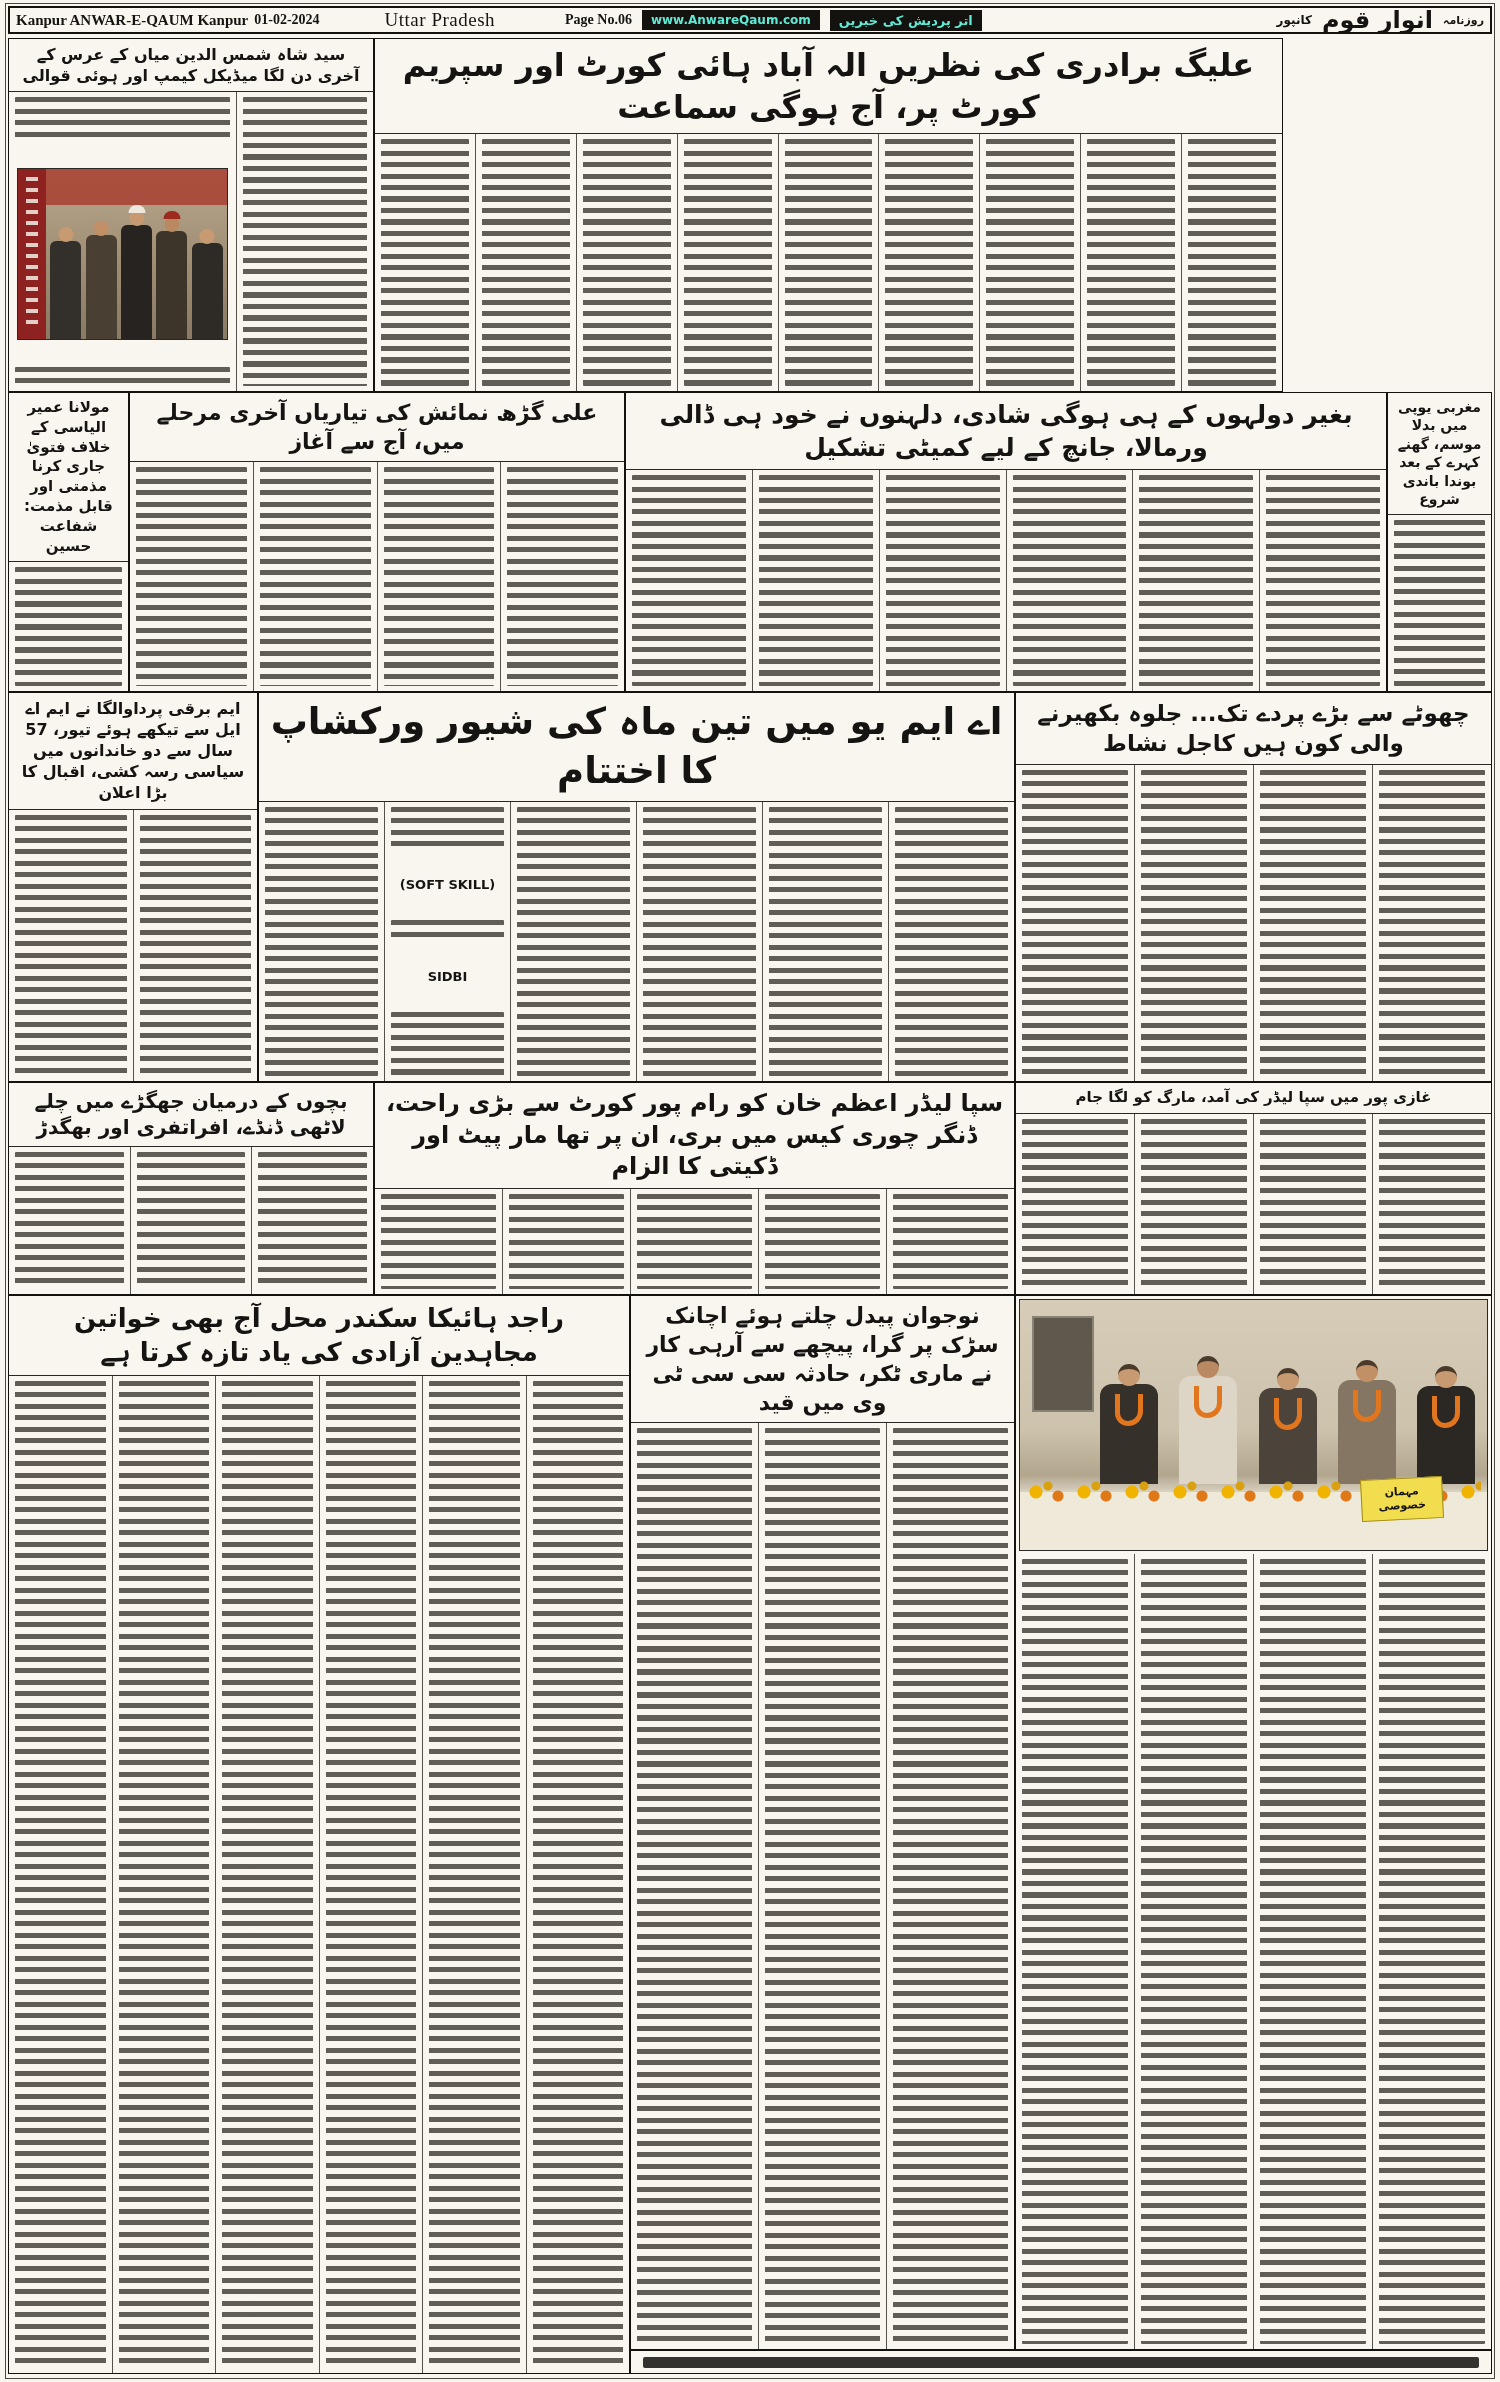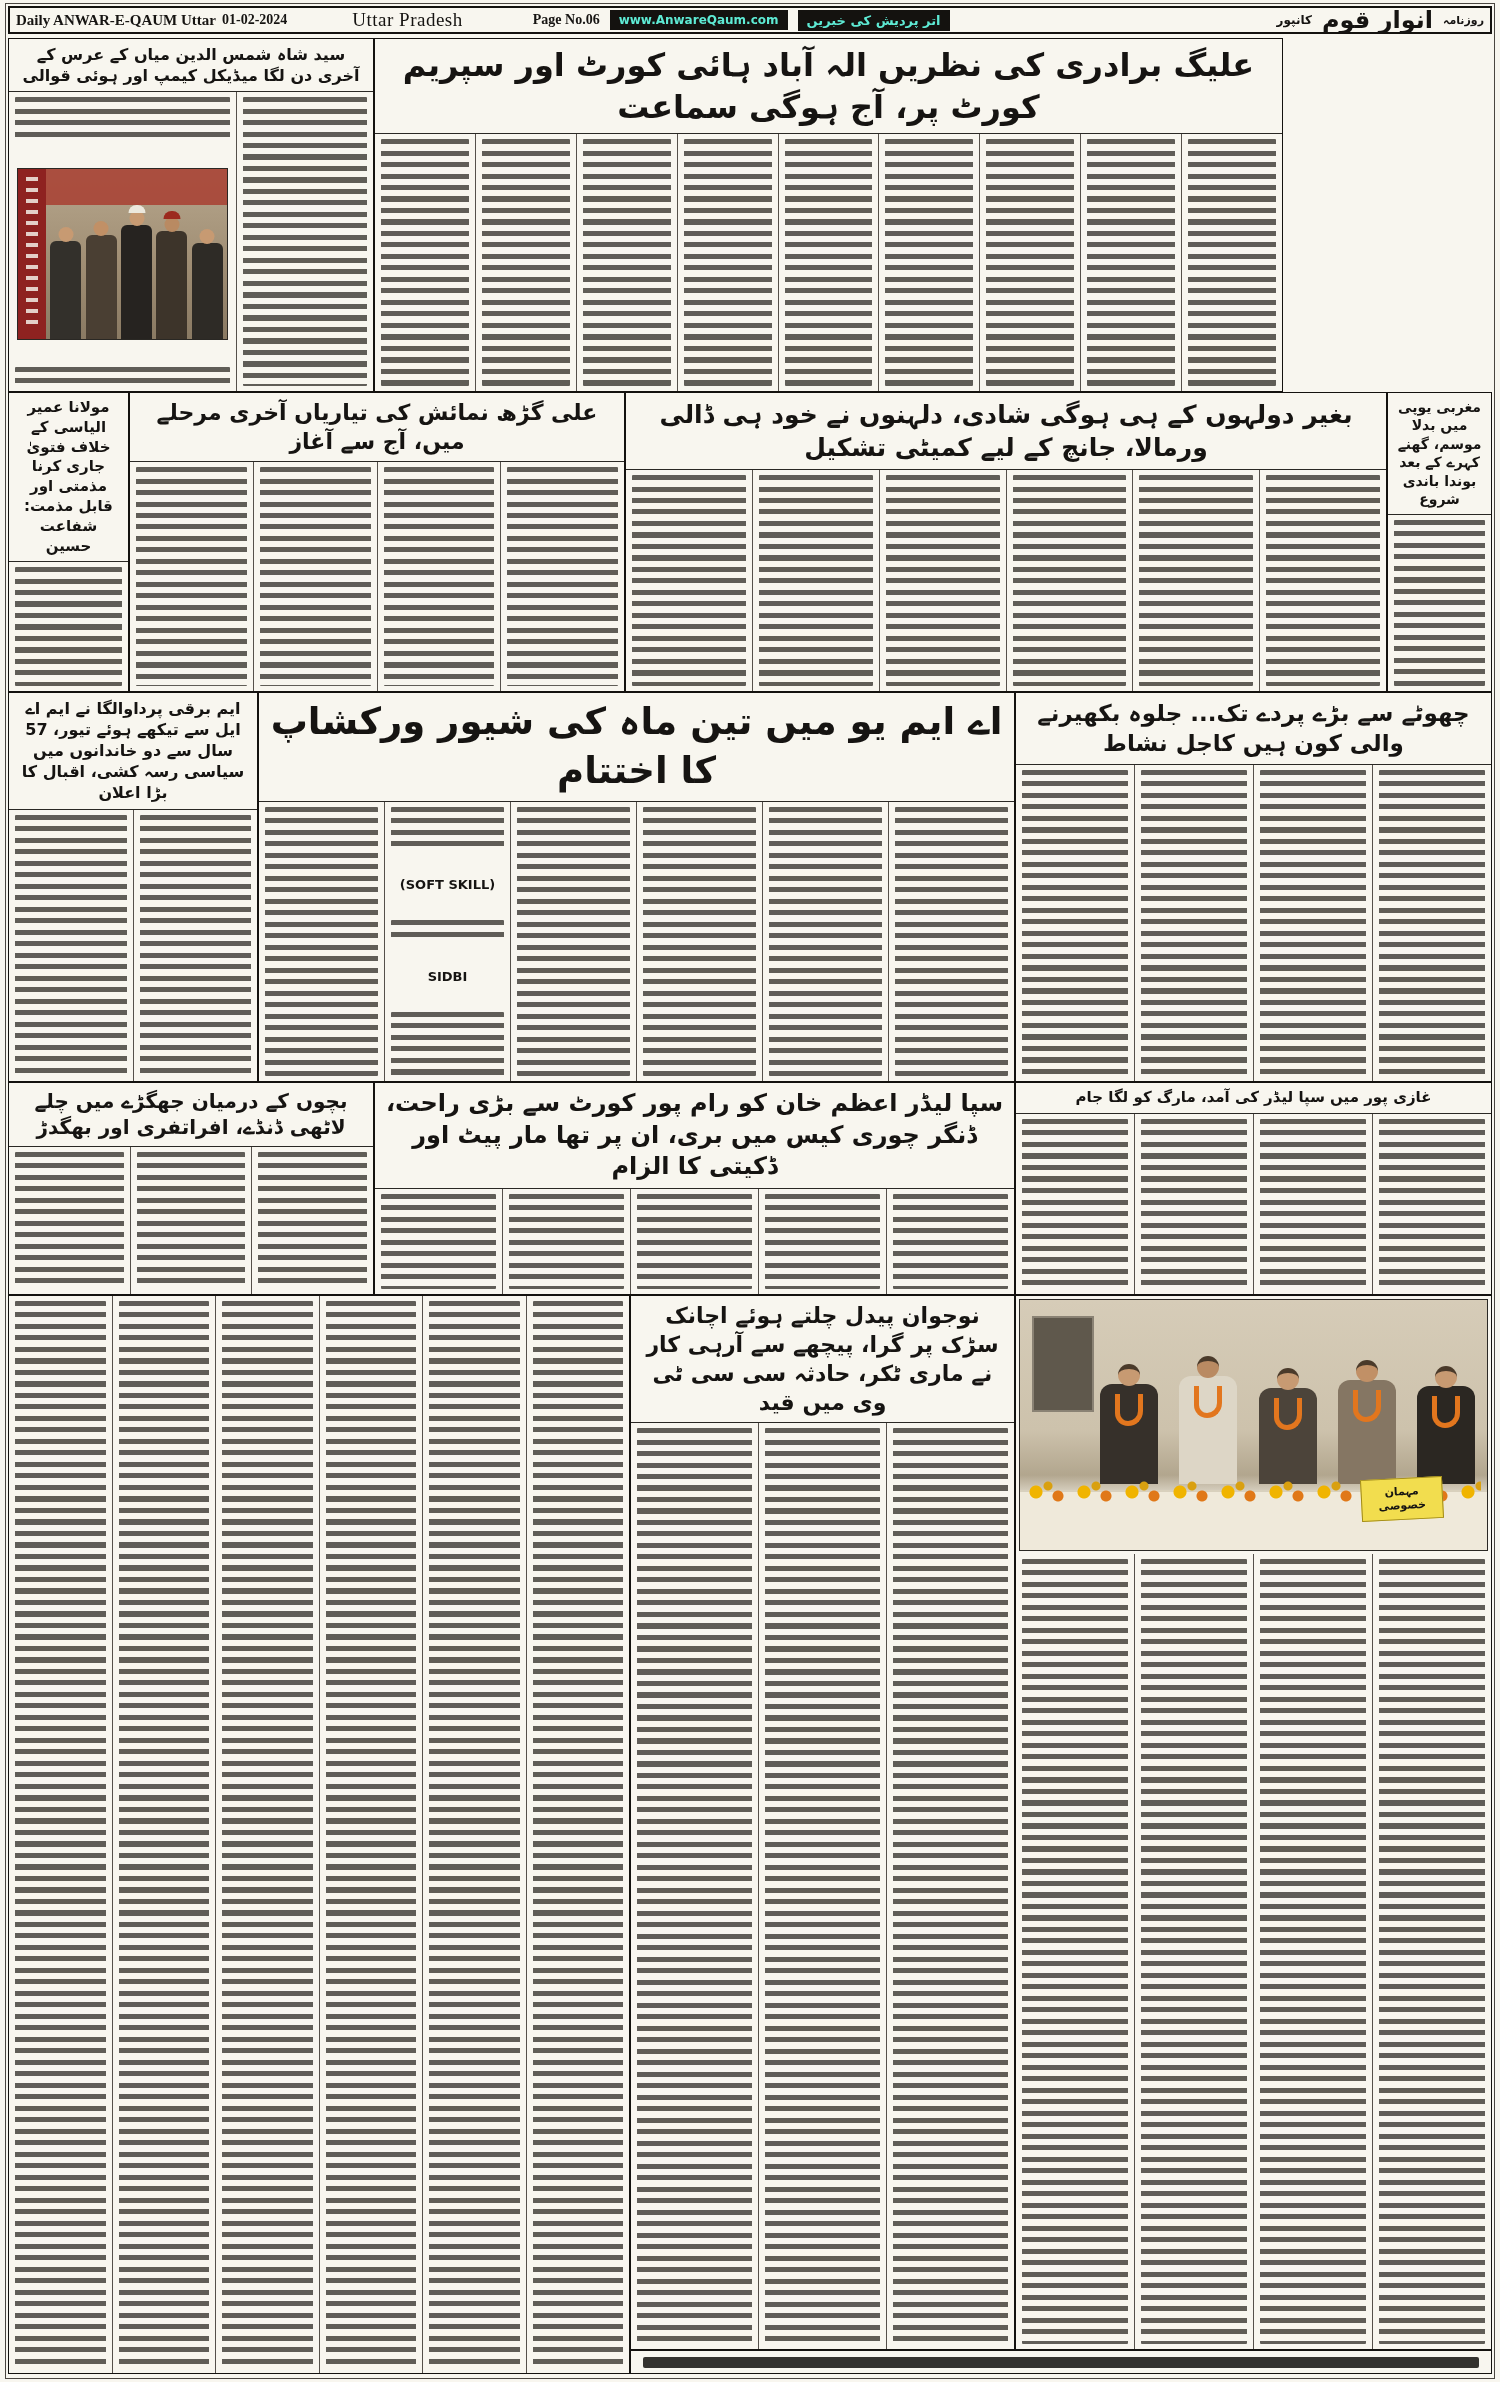--- a/index.html
+++ b/index.html
@@ -55,21 +55,21 @@
 .capbar{position:absolute;border:1px solid #14120f;background:#f8f6ef;display:flex;align-items:center;padding:0 12px;box-sizing:border-box}
 .boldline{height:11px;background:#23211d;flex:1;border-radius:2px;opacity:.92}
 </style>
 </head>
 <body>
 
 <div class="page">
   <div class="frame"></div>
 
   <div class="masthead">
-    <span class="mh-title">Daily ANWAR-E-QAUM Uttar</span>
+    <span class="mh-title">Kanpur ANWAR-E-QAUM Kanpur</span>
     <span class="mh-date">01-02-2024</span>
     <span class="mh-region">Uttar Pradesh</span>
     <span class="mh-page">Page No.06</span>
     <span class="blackbox">www.AnwareQaum.com</span>
     <span class="blackbox mh-urdu">اتر پردیش کی خبریں</span>
     <span class="nameplate">
       <span class="np-city">کانپور</span>
       <span class="np-name">انوار قوم</span>
       <span class="np-daily">روزنامہ</span>
     </span>
@@ -312,20 +312,21 @@
       <div class="col">
           <div class="sim"></div>
         </div>
       <div class="col">
           <div class="sim"></div>
         </div>
     </div>
   </div>
 
   <div class="sec" style="left:8px;top:1295px;width:622px;height:1079px">
+    <div class="h" style="font-size:26px">راجد ہائیکا سکندر محل آج بھی خواتین مجاہدین آزادی کی یاد تازہ کرتا ہے</div>
     <div class="cols">
       <div class="col">
           <div class="sim"></div>
         </div>
       <div class="col">
           <div class="sim"></div>
         </div>
       <div class="col">
           <div class="sim"></div>
         </div>

